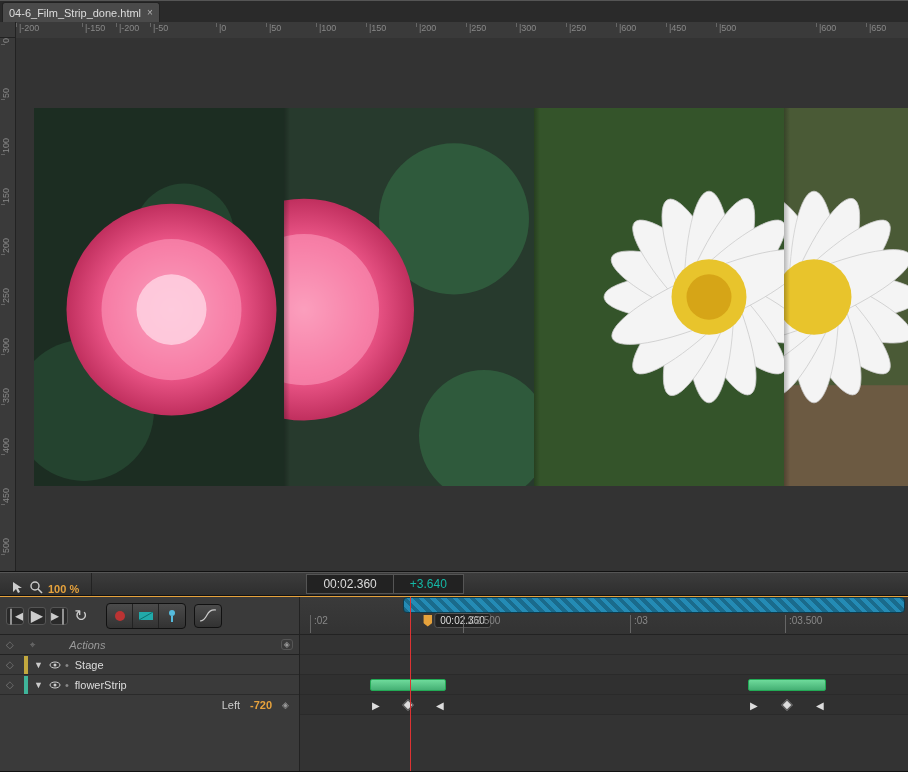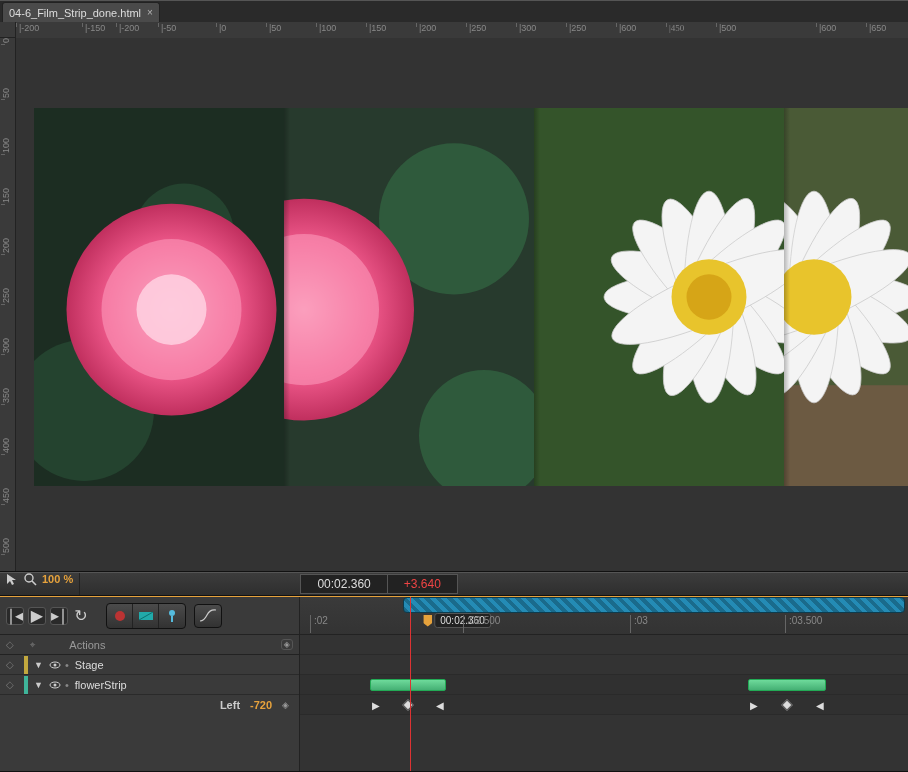--- a/index.html
+++ b/index.html
@@ -20,58 +20,58 @@
 .ruler-v .tick { left: 1px; border-top: 1px solid #666; width: 4px; padding-top: 1px; writing-mode: vertical-rl; transform: rotate(180deg); }
 
 .canvas { position: absolute; left: 16px; top: 16px; right: 0; bottom: 0; overflow: hidden; background: #333; }
 .film-strip { position: absolute; top: 70px; left: 18px; height: 378px; width: 950px; display: flex; }
 .frame { flex: 0 0 250px; height: 378px; overflow: hidden; position: relative; }
 .frame svg { width: 100%; height: 100%; display: block; }
 .frame.sep::after { content: ""; position: absolute; inset: 0; background: linear-gradient(90deg, rgba(0,0,0,.25), rgba(0,0,0,0) 6px); }
 
 
 .statusbar { height: 24px; background: linear-gradient(#3c3c3c,#2e2e2e); border-top: 1px solid #555; border-bottom: 1px solid #111; display: flex; align-items: center; font-size: 11px; }
-.statusbar .left-tools { display: flex; align-items: flex-start; gap: 4px; padding: 0 6px; border-right: 1px solid #222; height: 100%; }
+.statusbar .left-tools { display: flex; align-items: flex-end; gap: 4px; padding: 0 12px; border-right: 1px solid #222; height: 100%; }
 .statusbar .center-box { margin-left: auto; margin-right: auto; display: flex; }
 .time-box { border: 1px solid #555; background: #222; padding: 2px 16px; color: #ddd; font-size: 12px; }
-.time-box.remain { color: #ef4444; border-left: none; }
+.time-box.remain { color: #14b8a6; border-left: none; }
 .zoom { color: #e6a23c; font-weight: bold; }
 .icon { width: 14px; height: 14px; display: inline-block; }
 .pointer-ic svg, .mag-ic svg { display:block; }
 
 
 .timeline { display: flex; height: 176px; border-top: 1px solid #e6a23c; border-bottom: 1px solid #111; background: #333; }
 .tl-left { width: 300px; background: #3a3a3a; border-right: 1px solid #222; display: flex; flex-direction: column; }
 .tl-right { flex: 1; position: relative; overflow: hidden; background: #333; }
 
 
 .play-row { height: 38px; border-bottom: 1px solid #222; display: flex; align-items: center; padding: 0 6px; gap: 4px; }
 .play-btn { width: 18px; height: 18px; border: 1px solid #555; background: #2a2a2a; border-radius: 3px; display: flex; align-items: center; justify-content: center; color: #ccc; }
 .tool-group { display: flex; gap: 0; border: 1px solid #111; border-radius: 4px; background: linear-gradient(#4b4b4b,#323232); margin-left: 12px; }
 .tool-group .tool-btn { width: 26px; height: 24px; display: flex; align-items: center; justify-content: center; border-right: 1px solid #222; }
 .tool-group .tool-btn:last-child { border-right: none; }
 .tool-solo { width: 28px; height: 24px; border: 1px solid #111; border-radius: 4px; background: linear-gradient(#4b4b4b,#323232); display:flex; align-items:center; justify-content:center; margin-left:4px; }
 
 
 .actions-row { height: 20px; border-bottom: 1px solid #222; display: flex; align-items: center; padding: 0 6px; gap: 6px; font-size: 11px; color: #999; }
 .actions-row .kf-ic { font-size: 10px; color: #777; }
-.actions-row .label { margin-left: 28px; }
+.actions-row .label { margin-left: 28px; font-style: italic; }
 .actions-row .menu-ic { margin-left: auto; border: 1px solid #555; padding: 0 2px; border-radius: 3px; font-size: 8px; }
 
 
 .layer-row { height: 20px; border-bottom: 1px solid #2a2a2a; display: flex; align-items: center; padding: 0 6px; gap: 6px; font-size: 11px; }
 .kf { font-size: 10px; color: #777; width: 12px; }
 .col-bar { width: 4px; height: 18px; background: #c2a83e; }
 .col-bar.teal { background: #3fb59a; }
 .disclose { font-size: 9px; color: #ccc; }
 .eye-dot { width: 10px; height: 10px; }
 .eye-dot svg { display:block; }
 .layer-name { color: #ddd; }
 .prop-row { height: 20px; display: flex; align-items: center; justify-content: flex-end; padding-right: 10px; gap: 10px; font-size: 11px; }
-.prop-row .prop-label { color: #ccc; font-weight: bold; }
+.prop-row .prop-label { color: #ccc; }
 .prop-row .prop-value { color: #e6a23c; font-weight: bold; }
 .prop-row .menu-ic { font-size: 9px; color: #999; }
 
 
 .time-ruler-row { position: absolute; top: 0; left: 0; right: 0; height: 38px; border-bottom: 1px solid #222; background: linear-gradient(#3a3a3a,#333); }
 .time-selection { position: absolute; top: 0; height: 16px; background: repeating-linear-gradient(45deg,#1a6b8c,#1a6b8c 4px,#248bb5 4px,#248bb5 8px); border: 1px solid #0d3b4d; border-radius: 4px; }
 .time-tick { position: absolute; top: 18px; font-size: 10px; color: #888; border-left: 1px solid #666; padding-left: 3px; height: 18px; }
 .playhead-flag { position: absolute; top: 16px; transform: translateX(-50%); display:flex; align-items:center; }
 .playhead-flag .flag { background: #222; border: 1px solid #555; border-radius: 3px; padding: 1px 5px; font-size: 10px; color: #ddd; }
 .playhead-flag .marker { width: 9px; height: 12px; background: #e6a23c; clip-path: polygon(0 0,100% 0,100% 70%,50% 100%,0 70%); margin-right: 2px; }
@@ -95,31 +95,31 @@
     <span class="x">×</span>
   </div>
 </div>
 
 <div class="stage-wrap">
   <div class="ruler-corner"></div>
   <div class="ruler-h" id="ruler-h">
       <div class="tick" style="left: 0px;">|-200</div>
       <div class="tick" style="left: 50px; margin-left: 16px;">|-150</div>
       <div class="tick" style="left: 100px;">|-200</div>
-      <div class="tick" style="left: 142px; text-align: right;">|-50</div>
+      <div class="tick" style="left: 134px; text-align: right;">|-50</div>
       <div class="tick" style="left: 200px;">|0</div>
       <div class="tick" style="left: 250px;">|50</div>
       <div class="tick" style="left: 300px;">|100</div>
       <div class="tick" style="left: 350px;">|150</div>
       <div class="tick" style="left: 400px;">|200</div>
       <div class="tick" style="left: 450px;">|250</div>
       <div class="tick" style="left: 500px;">|300</div>
       <div class="tick" style="left: 550px;">|250</div>
       <div class="tick" style="left: 600px;">|600</div>
-      <div class="tick" style="left: 650px; font-family: Liberation Serif, serif;">|450</div>
+      <div class="tick" style="left: 650px;">|450</div>
       <div class="tick" style="left: 700px;">|500</div>
       <div class="tick" style="left: 750px; margin-top: 15px;">|550</div>
       <div class="tick" style="left: 800px;">|600</div>
       <div class="tick" style="left: 850px;">|650</div>
     </div>
   <div class="ruler-v" id="ruler-v">
       <div class="tick" style="top: 0px;">0</div>
       <div class="tick" style="top: 50px;">50</div>
       <div class="tick" style="top: 100px;">100</div>
       <div class="tick" style="top: 150px;">150</div>

